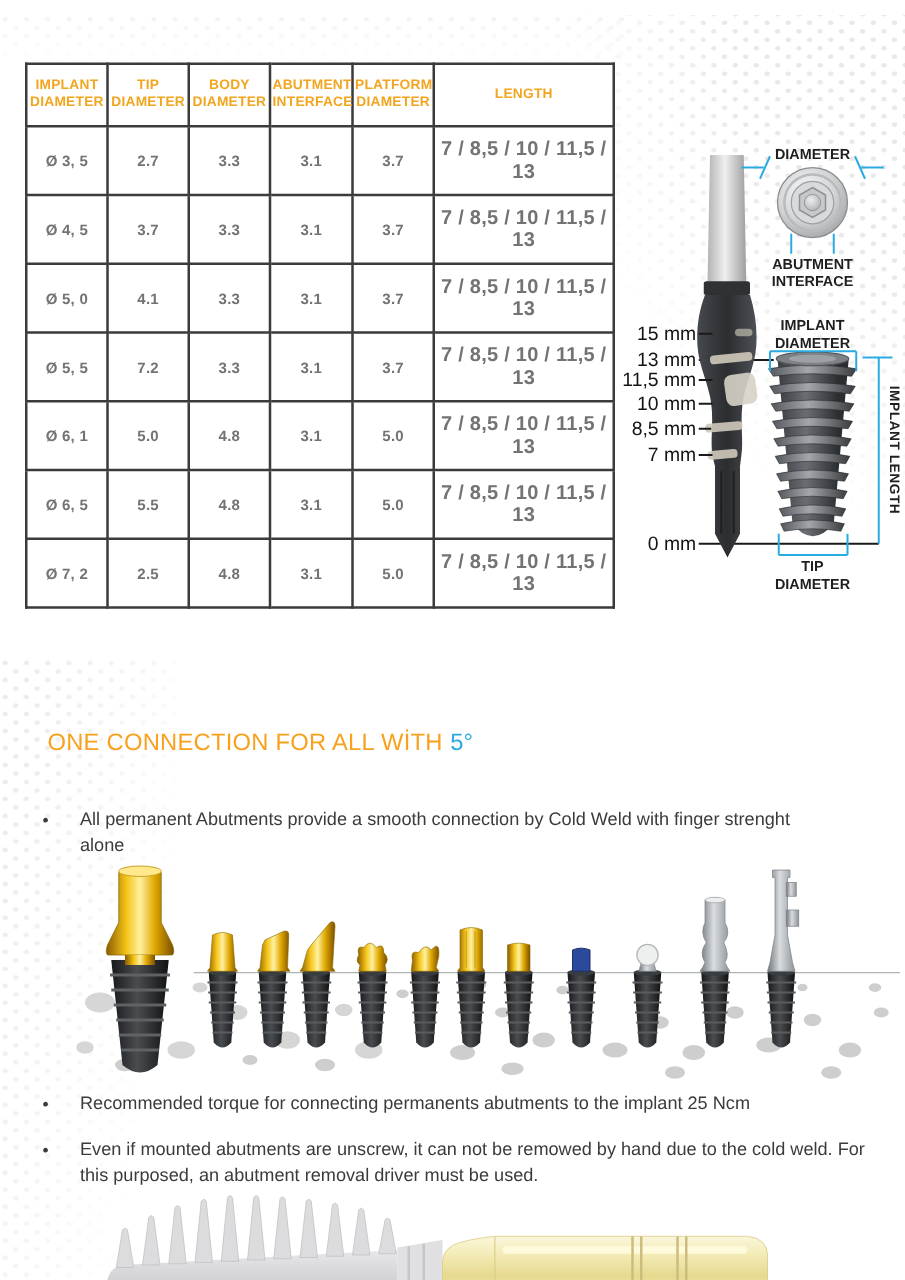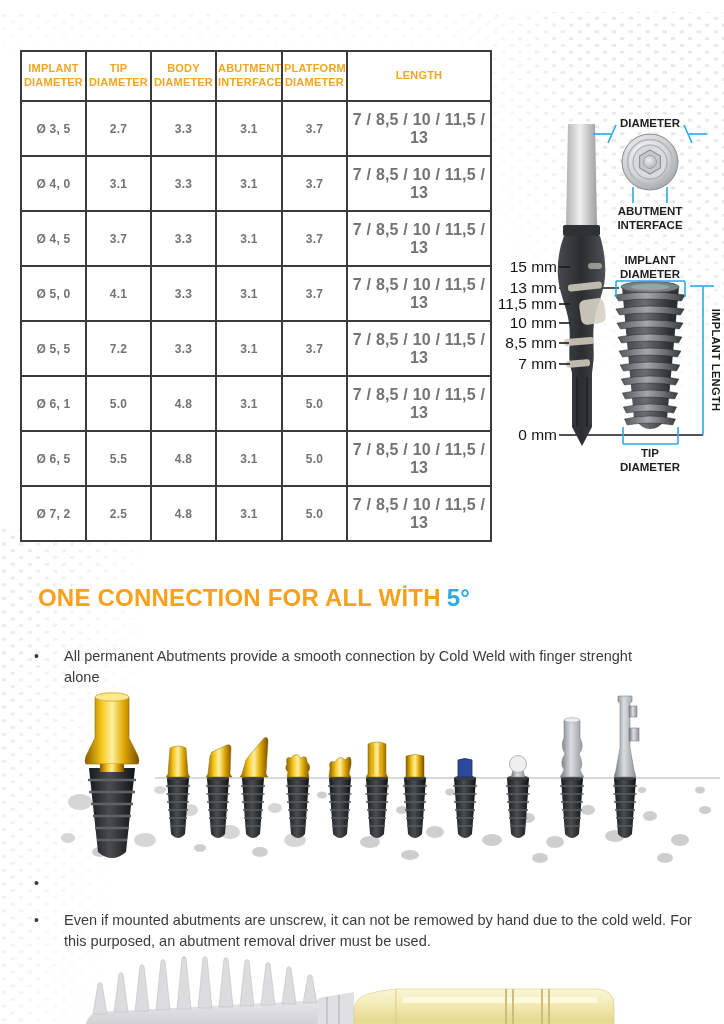--- a/index.html
+++ b/index.html
@@ -33,21 +33,21 @@
   table.spec td { height:55px; font-size:12px; font-weight:bold; color:#737373; letter-spacing:.2px; }
   table.spec td.len { font-size:16px; }
 
   
   .diagram { position:absolute; left:490px; top:85px; width:234px; height:385px; }
   .diagram svg { display:block; }
   .dg-label { font-size:11.5px; font-weight:bold; fill:#1e1e1e; }
   .dg-scale { font-size:15.5px; fill:#141414; }
 
   
-  .heading { position:absolute; left:38px; top:572px; font-size:24px; font-weight:bold; color:#F9A11D; letter-spacing:.2px; white-space:nowrap; }
+  .heading { position:absolute; left:38px; top:572px; font-size:19px; font-weight:normal; color:#F9A11D; letter-spacing:.2px; white-space:nowrap; }
   .heading .deg { color:#29ABE2; margin-left:6px; }
 
   
   .bullet { position:absolute; color:#3b3b3b; font-size:14.5px; line-height:1.42; }
   .bullet .dot { position:absolute; left:-30px; top:1px; font-size:14px; color:#3b3b3b; }
   .b1 { left:64px; top:634px; width:600px; }
   .b2 { left:64px; top:861px; width:655px; }
   .b3 { left:64px; top:898px; width:652px; }
 
   .abutment-row { position:absolute; left:40px; top:678px; width:684px; height:180px; }
@@ -80,28 +80,20 @@
           <th>BODY DIAMETER</th>
           <th>ABUTMENT INTERFACE</th>
           <th>PLATFORM DIAMETER</th>
           <th>LENGTH</th>
         </tr>
       </thead>
       <tbody>
         <tr>
           <td>Ø 3, 5</td>
           <td>2.7</td>
-          <td>3.3</td>
-          <td>3.1</td>
-          <td>3.7</td>
-          <td class="len">7 / 8,5 / 10 / 11,5 / 13</td>
-        </tr>
-        <tr>
-          <td>Ø 4, 0</td>
-          <td>3.1</td>
           <td>3.3</td>
           <td>3.1</td>
           <td>3.7</td>
           <td class="len">7 / 8,5 / 10 / 11,5 / 13</td>
         </tr>
         <tr>
           <td>Ø 4, 5</td>
           <td>3.7</td>
           <td>3.3</td>
           <td>3.1</td>
@@ -408,20 +400,21 @@
           <use href="#mimp"></use>
           <path d="M-7,-82 L7,-82 L7,-76 L5,-76 L5,-30 L9,-8 L11,-1 L-11,-1 L-9,-8 L-5,-30 L-5,-76 L-7,-76 Z" fill="url(#silvG)" stroke="#7e8489" stroke-width="0.6"></path>
           <rect x="4" y="-72" width="8" height="11" fill="url(#silvG)" stroke="#7e8489" stroke-width="0.6"></rect>
           <rect x="4" y="-50" width="10" height="13" fill="url(#silvG)" stroke="#7e8489" stroke-width="0.6"></rect>
         </g>
       </svg>
     </div>
 
     <div class="bullet b2">
       <span class="dot">•</span>
+      <span>Recommended torque for connecting permanents abutments to the implant 25 Ncm</span>
     </div>
     <div class="bullet b3">
       <span class="dot">•</span>
       <span>Even if mounted abutments are unscrew, it can not be remowed by hand due to the cold weld. For this purposed, an abutment removal driver must be used.</span>
     </div>
 
     <div class="bottom-implant">
       <svg width="724" height="86" viewBox="0 0 724 86">
         <defs>
           <linearGradient id="grayBody" x1="0" y1="0" x2="0" y2="1">

